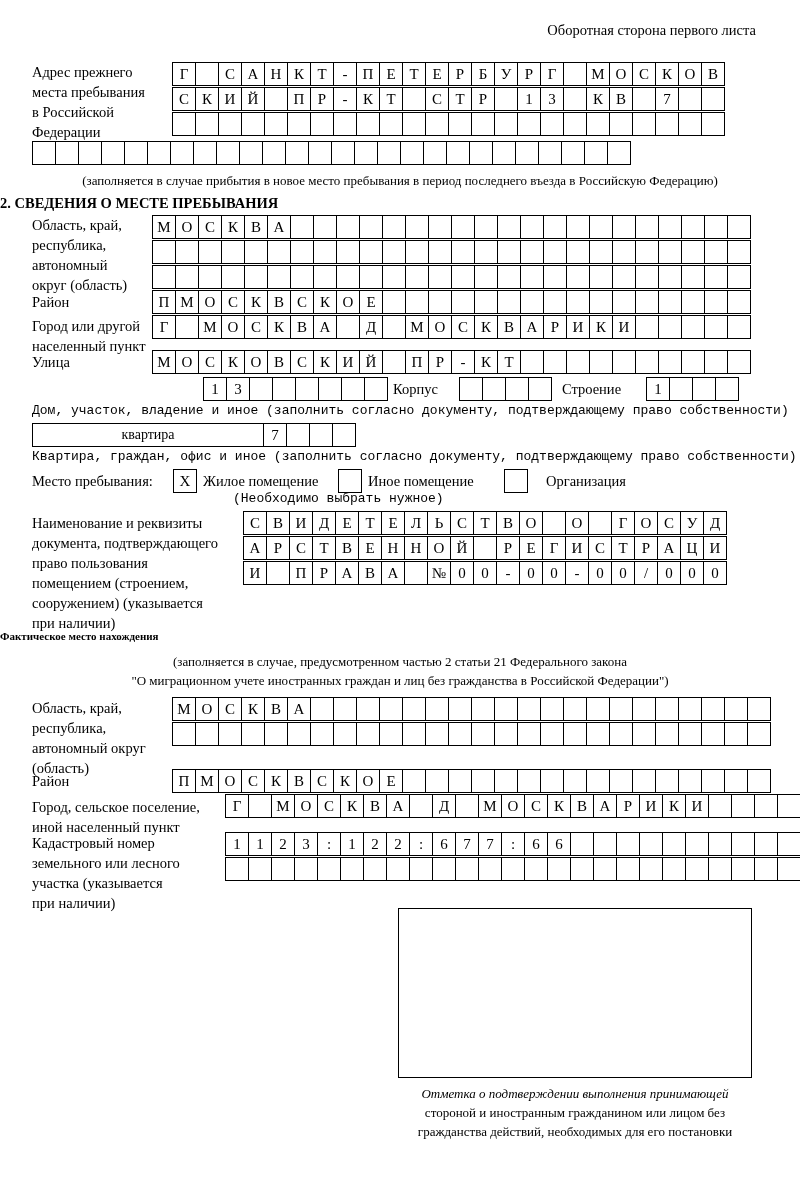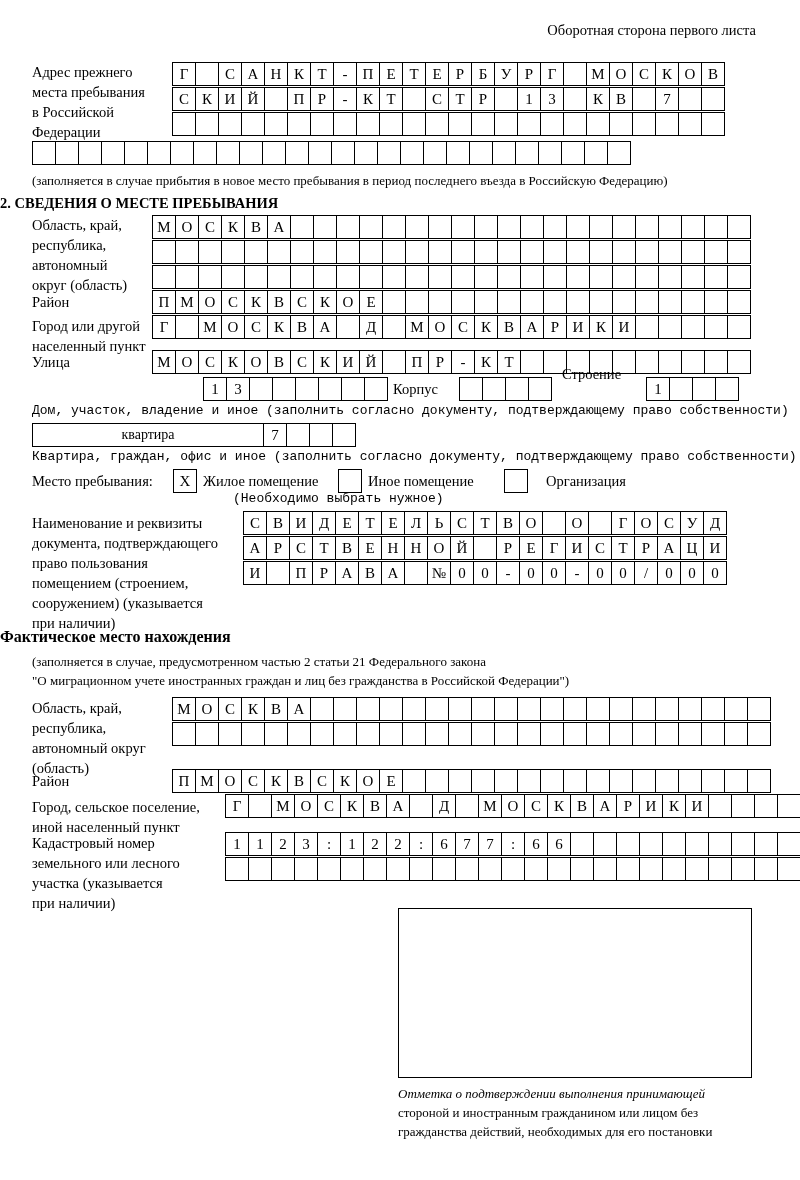--- a/index.html
+++ b/index.html
@@ -80,20 +80,21 @@
   .inline-lbl {
     position: absolute;
     font-size: 14.5px;
     line-height: 24px;
     text-align: center;
   }
   .footnote {
     position: absolute;
     font-size: 13px;
     line-height: 19px;
+    text-align: center;
   }
 </style>
 </head>
 <body>
 
 <div class="page">
 
   <div class="hdr-right">Оборотная сторона первого листа</div>
 
   <div class="lbl" style="left:32px; top:62px;">Адрес прежнего
@@ -402,21 +403,21 @@
       <div class="cell"></div>
       <div class="cell"></div>
     </div>
   <div class="inline-lbl" style="left:393px; top:377px;">Корпус</div>
   <div class="cells" id="s2-korpus" style="left:459px; top:377px;">
       <div class="cell"></div>
       <div class="cell"></div>
       <div class="cell"></div>
       <div class="cell"></div>
     </div>
-  <div class="inline-lbl" style="left:562px; top:362px;">Строение</div>
+  <div class="inline-lbl" style="left:562px; top:377px;">Строение</div>
   <div class="cells" id="s2-stroenie" style="left:646px; top:377px;">
       <div class="cell">1</div>
       <div class="cell"></div>
       <div class="cell"></div>
       <div class="cell"></div>
     </div>
 
   <div class="lbl small" style="left:32px; top:401px;">Дом, участок, владение и иное (заполнить согласно документу, подтверждающему право собственности)</div>
 
   <div class="wbox" style="left:32px; top:423px; width:232px;">квартира</div>
@@ -506,21 +507,21 @@
       <div class="cell">0</div>
       <div class="cell">-</div>
       <div class="cell">0</div>
       <div class="cell">0</div>
       <div class="cell">/</div>
       <div class="cell">0</div>
       <div class="cell">0</div>
       <div class="cell">0</div>
     </div>
 
-  <div class="ctr bold" style="left:0px; top:627px; width:800px; font-size:16px;">Фактическое место нахождения</div>
+  <div class="ctr bold" style="left:0px; top:627px; width:800px; font-size:11px;">Фактическое место нахождения</div>
   <div class="footnote" style="left:32px; top:652px; width:736px;">(заполняется в случае, предусмотренном частью 2 статьи 21 Федерального закона</div>
   <div class="footnote" style="left:32px; top:671px; width:736px;">"О миграционном учете иностранных граждан и лиц без гражданства в Российской Федерации")</div>
 
   <div class="lbl" style="left:32px; top:698px;">Область, край,
 республика,
 автономный округ
 (область)</div>
   <div class="cells" id="s3-region-0" style="left:172px; top:697px;">
       <div class="cell">М</div>
       <div class="cell">О</div>

